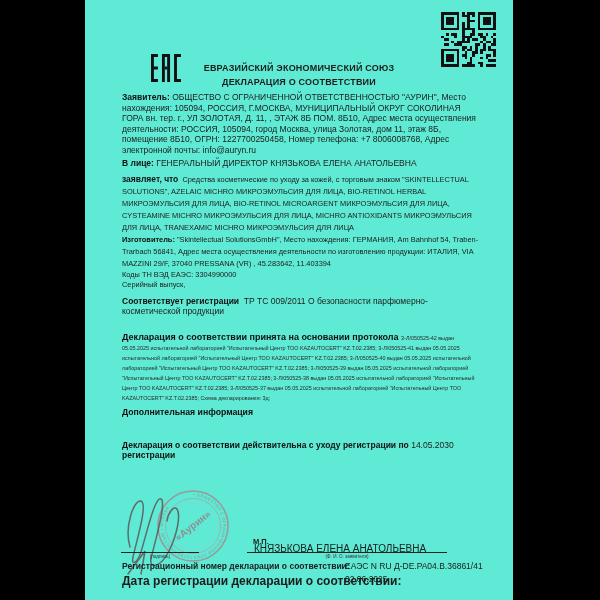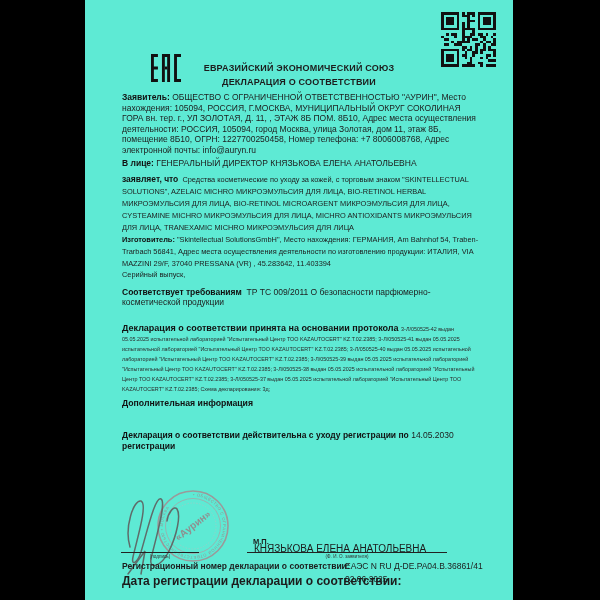--- a/index.html
+++ b/index.html
@@ -284,23 +284,24 @@
         </g>
       </svg></div>
 
   <div class="content">
     <p class="p-applicant"><b>Заявитель:</b> <span>ОБЩЕСТВО С ОГРАНИЧЕННОЙ ОТВЕТСТВЕННОСТЬЮ "АУРИН", Место нахождения: 105094, РОССИЯ,  Г.МОСКВА, МУНИЦИПАЛЬНЫЙ ОКРУГ СОКОЛИНАЯ ГОРА вн. тер. г.,  УЛ ЗОЛОТАЯ, Д. 11, , ЭТАЖ 8Б ПОМ. 8Б10, Адрес места осуществления деятельности: РОССИЯ, 105094, город Москва, улица Золотая, дом 11, этаж 8Б, помещение 8Б10, ОГРН: 1227700250458, Номер телефона: +7 8006008768, Адрес электронной почты: info@auryn.ru</span></p>
 
     <p class="p-person"><b>В лице:</b> <span>ГЕНЕРАЛЬНЫЙ ДИРЕКТОР КНЯЗЬКОВА ЕЛЕНА АНАТОЛЬЕВНА</span></p>
 
     <p class="p-declares"><b class="lead">заявляет, что</b>&nbsp; <span>Средства косметические по уходу за кожей, с торговым знаком "SKINTELLECTUAL SOLUTIONS", AZELAIC MICHRO МИКРОЭМУЛЬСИЯ ДЛЯ ЛИЦА, BIO-RETINOL HERBAL МИКРОЭМУЛЬСИЯ ДЛЯ ЛИЦА, BIO-RETINOL MICROARGENT МИКРОЭМУЛЬСИЯ ДЛЯ ЛИЦА, CYSTEAMINE MICHRO МИКРОЭМУЛЬСИЯ ДЛЯ ЛИЦА, MICHRO ANTIOXIDANTS МИКРОЭМУЛЬСИЯ ДЛЯ ЛИЦА, TRANEXAMIC MICHRO МИКРОЭМУЛЬСИЯ ДЛЯ ЛИЦА</span><br>
       <b>Изготовитель:</b> <span>"Skintellectual SolutionsGmbH", Место нахождения: ГЕРМАНИЯ, Am Bahnhof 54, Traben-Trarbach 56841, Адрес места осуществления деятельности по изготовлению продукции: ИТАЛИЯ, VIA MAZZINI 29/F, 37040 PRESSANA (VR) , 45.283642, 11.403394</span></p>
+    <p class="small-line">Коды ТН ВЭД ЕАЭС: 3304990000</p>
     <p class="small-line">Серийный выпуск,</p>
 
-    <p class="p-compliance"><b>Соответствует требованиям</b>&nbsp; <span>ТР ТС 009/2011 О безопасности парфюмерно-косметической продукции</span></p>
+    <p class="p-compliance"><b>Соответствует регистрации</b>&nbsp; <span>ТР ТС 009/2011 О безопасности парфюмерно-косметической продукции</span></p>
 
     <p class="p-basis"><b>Декларация о соответствии принята на основании протокола</b> <span class="tiny">3-Л/050525-42 выдан 05.05.2025  испытательной лабораторией "Испытательный Центр ТОО KAZAUTOCERT" KZ.T.02.2385; 3-Л/050525-41 выдан 05.05.2025  испытательной лабораторией "Испытательный Центр ТОО KAZAUTOCERT" KZ.T.02.2385; 3-Л/050525-40 выдан 05.05.2025  испытательной лабораторией "Испытательный Центр ТОО KAZAUTOCERT" KZ.T.02.2385; 3-Л/050525-39 выдан 05.05.2025  испытательной лабораторией "Испытательный Центр ТОО KAZAUTOCERT" KZ.T.02.2385; 3-Л/050525-38 выдан 05.05.2025  испытательной лабораторией "Испытательный Центр ТОО KAZAUTOCERT" KZ.T.02.2385; 3-Л/050525-37 выдан 05.05.2025  испытательной лабораторией "Испытательный Центр ТОО KAZAUTOCERT" KZ.T.02.2385; Схема декларирования: 3д;</span></p>
 
     <p class="p-additional"><b>Дополнительная информация</b></p>
 
     <p class="p-validity"><b>Декларация о соответствии действительна с уходу регистрации по</b> <span>14.05.2030</span> <b>регистрации</b></p>
   </div>
 
   <div class="stamp">
     <svg viewBox="0 0 76 76" width="76" height="76" aria-hidden="true">

